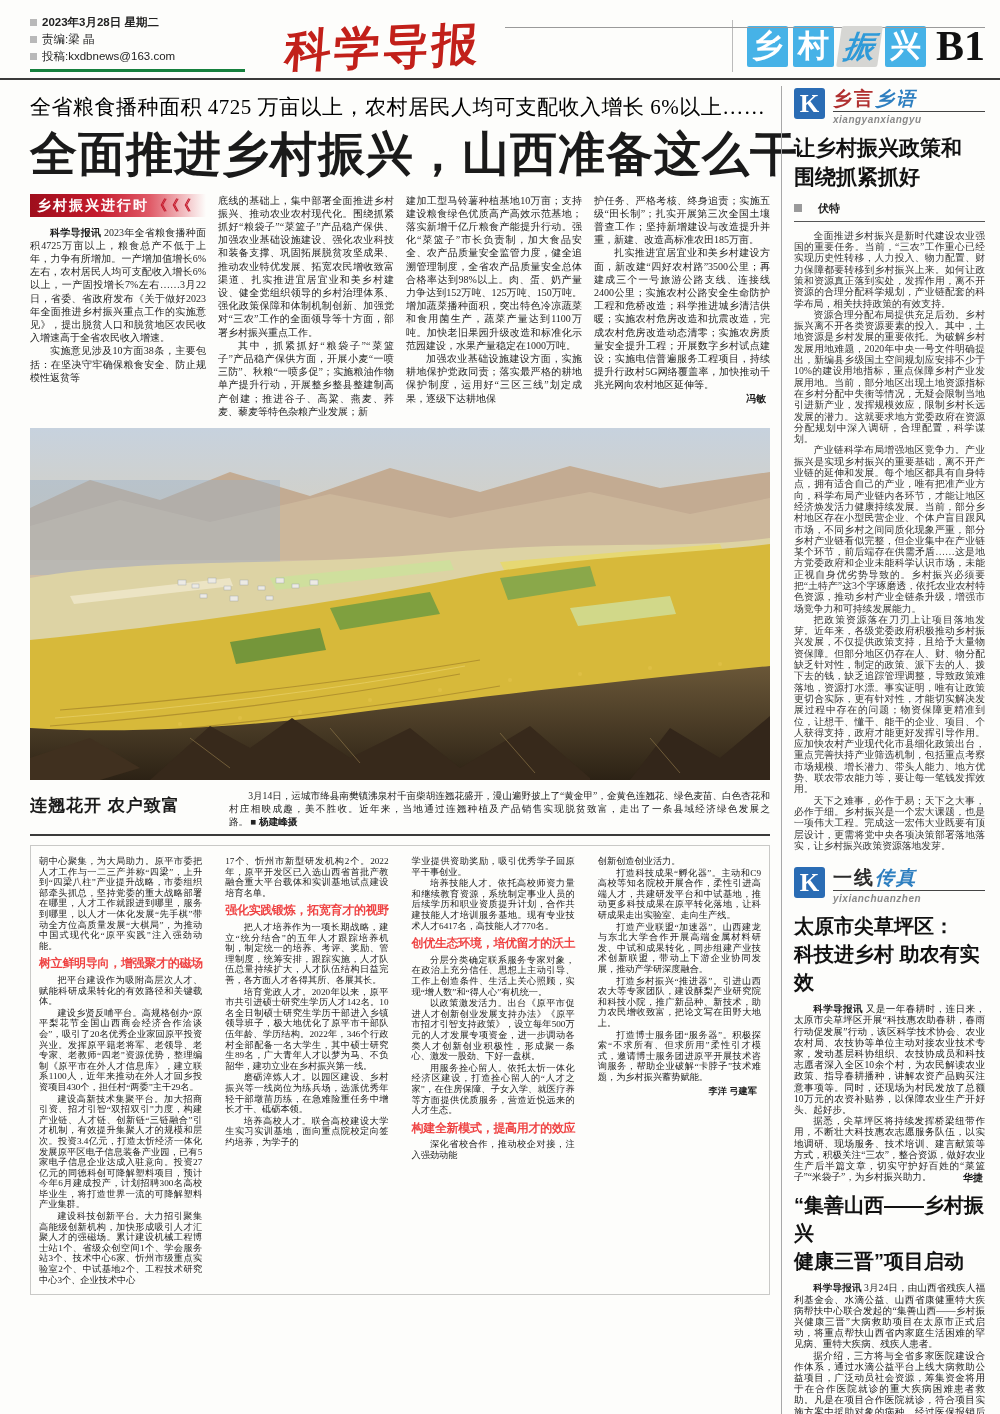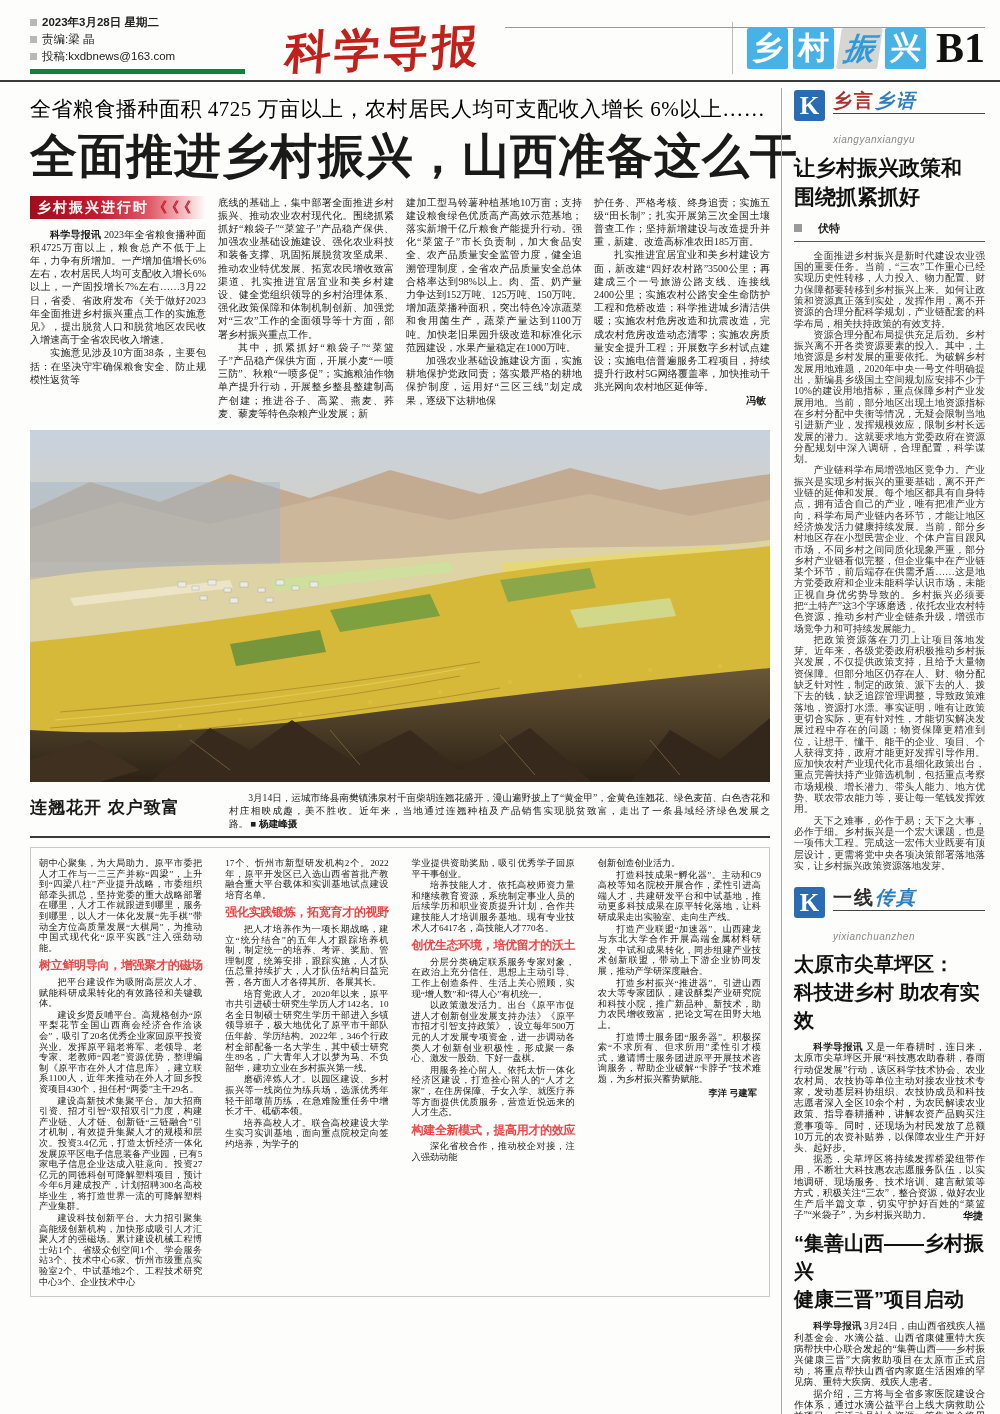--- a/index.html
+++ b/index.html
@@ -3,21 +3,21 @@
 <meta charset="utf-8">
 <style>
   * { margin:0; padding:0; box-sizing:border-box; }
   html,body { background:#e8e8e6; }
   body { font-family:"Liberation Sans", sans-serif; }
   .page { position:relative; width:1000px; height:1414px; margin:0 auto; background:#fdfdfb; color:#1a1a1a; overflow:hidden; }
 
   
   .hdr { position:relative; display:flex; align-items:flex-end; padding:14px 15px 6px 30px; border-bottom:2px solid #3a3a3a; }
   .hdr-topline { position:absolute; top:27px; left:505px; right:15px; height:1px; background:#9a9a9a; }
-  .meta { width:215px; border-bottom:5px solid #15803d; padding-bottom:4px; }
+  .meta { width:215px; border-bottom:3px solid #15803d; padding-bottom:4px; }
   .meta div { font-size:11.5px; line-height:17px; color:#222; display:flex; align-items:center; }
   .meta .sq { display:inline-block; width:7px; height:7px; background:#b9b9b9; margin-right:5px; flex:none; }
   .meta .d1 { font-weight:700; }
   .masthead { font-family:"DejaVu Serif", serif; font-size:46px; font-weight:700; color:#c2201a; letter-spacing:3px; transform:rotate(-2deg) skewX(-6deg); margin:0 0 2px 40px; line-height:1; }
   .hdr-right { margin-left:auto; display:flex; align-items:center; }
   .hdr-vtick { width:1px; height:52px; background:#bbb; margin-right:14px; }
   .band { display:flex; align-items:center; gap:5px; }
   .bchar { width:41px; height:41px; background:#46b2e7; color:#fff; font-size:31px; font-weight:800; display:flex; align-items:center; justify-content:center; border-radius:2px; }
   .bchar.brush { background:#d6d6d3; color:#2f9ad8; font-style:italic; transform:skewX(-8deg); font-family:"Liberation Serif", serif; }
   .edition { font-family:"Liberation Serif", serif; font-size:42px; font-weight:900; color:#111; margin-left:10px; line-height:1; }
@@ -65,21 +65,21 @@
 
   
   .k-header { display:flex; align-items:flex-start; gap:8px; margin:4px 0 8px; }
   .k-box { width:31px; height:31px; flex:none; background:#2a6cb4; color:#fff; font-family:"Liberation Serif", serif; font-weight:700; font-size:25px; display:flex; align-items:center; justify-content:center; border-radius:3px; }
   .k-right { flex:1; min-width:0; }
   .k-name { font-size:19px; line-height:21px; padding-bottom:2px; border-bottom:1.5px solid #444; letter-spacing:2px; }
   .k-name .na { font-weight:800; font-family:"Liberation Serif", serif; }
   .k-name .red { color:#b03030; }
   .k-name .blk { color:#2b2b2b; }
   .k-name .blue { color:#2e7fc0; font-style:italic; font-weight:800; font-family:"Liberation Serif", serif; }
-  .k-pinyin { font-style:italic; color:#8a8a8a; font-size:10px; margin-top:20px; letter-spacing:0.5px; }
+  .k-pinyin { font-style:italic; color:#8a8a8a; font-size:10px; margin-top:2px; letter-spacing:0.5px;font-weight:bold; }
   .essay-title { font-size:21px; font-weight:800; line-height:1.4; margin:8px 0 9px; color:#111; }
   .author-row { display:flex; align-items:center; gap:16px; padding-bottom:5px; border-bottom:1.5px solid #555; margin-bottom:8px; }
   .author-row .asq { width:8px; height:8px; background:#9a9a9a; flex:none; }
   .author-row .aname { font-weight:700; font-size:11px; }
   .essay-body p { font-family:"Liberation Serif", serif; font-size:9.8px; line-height:11.3px; text-align:justify; text-indent:2em; color:#333; }
   .rail-gap { height:12px; }
   .news-title { font-size:20px; font-weight:800; line-height:1.4; margin:6px 0 7px; color:#111; }
   .news-body p { font-family:"Liberation Serif", serif; font-size:9.6px; line-height:11.2px; text-align:justify; text-indent:2em; color:#222; }
   .news-byline { text-align:right; font-weight:700; font-size:10px; padding-right:2px; margin-top:-11px; }
 </style>

